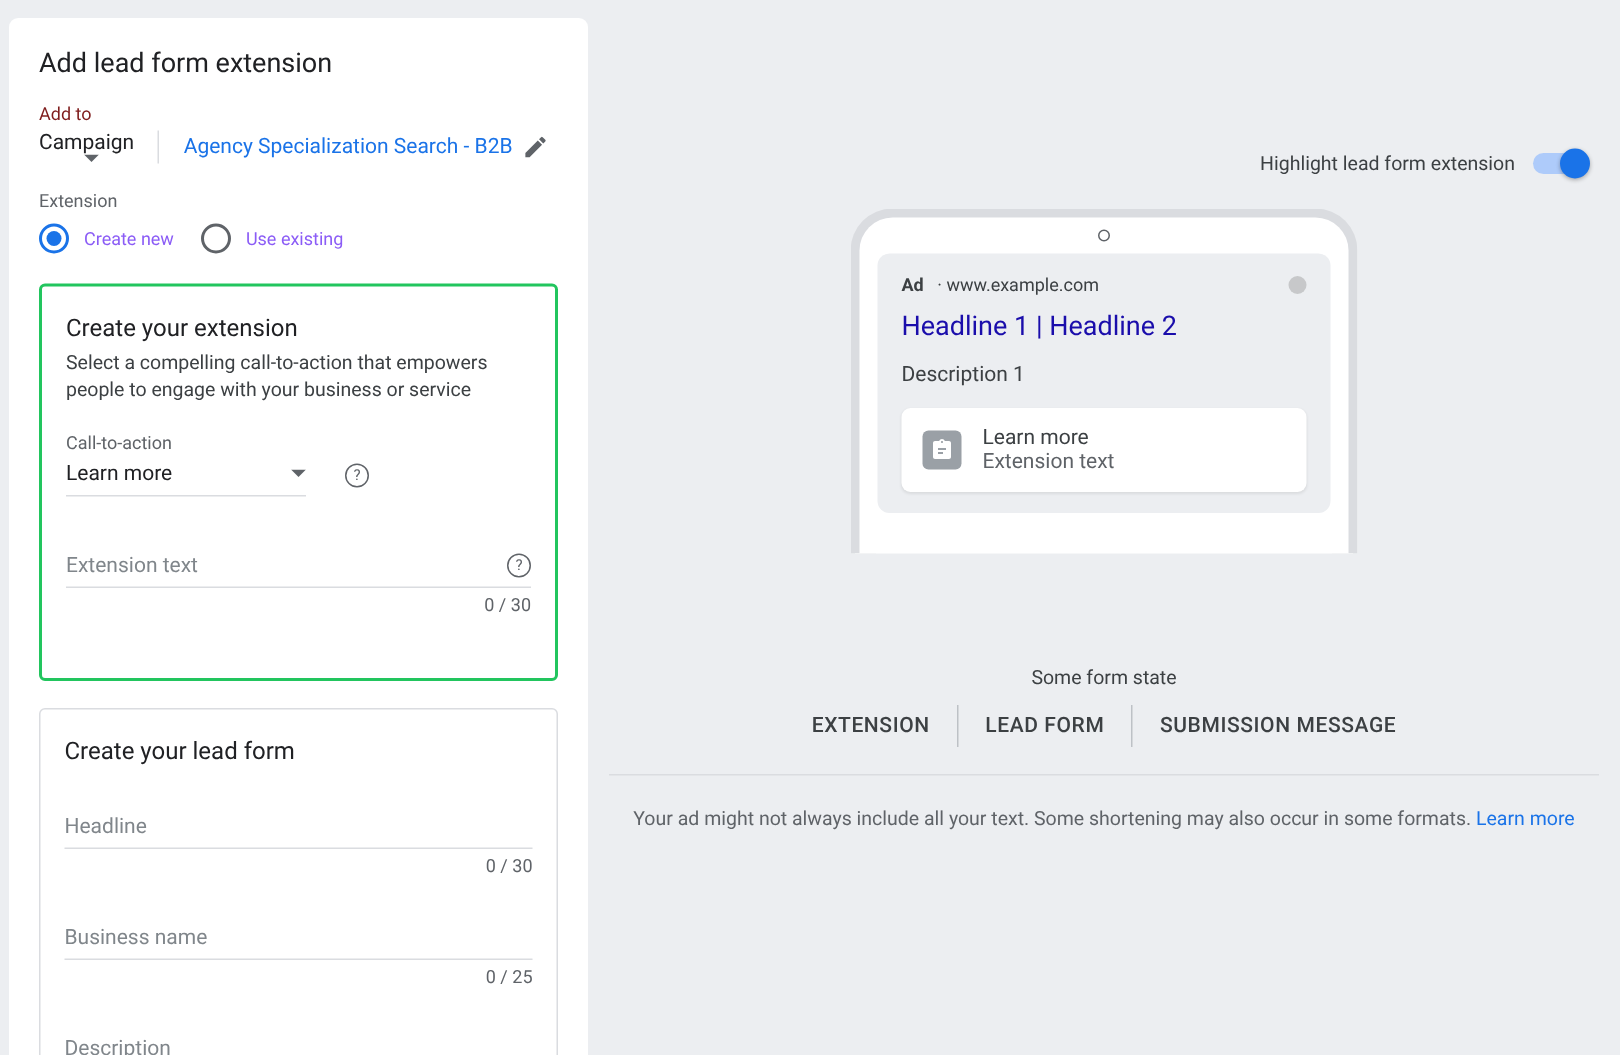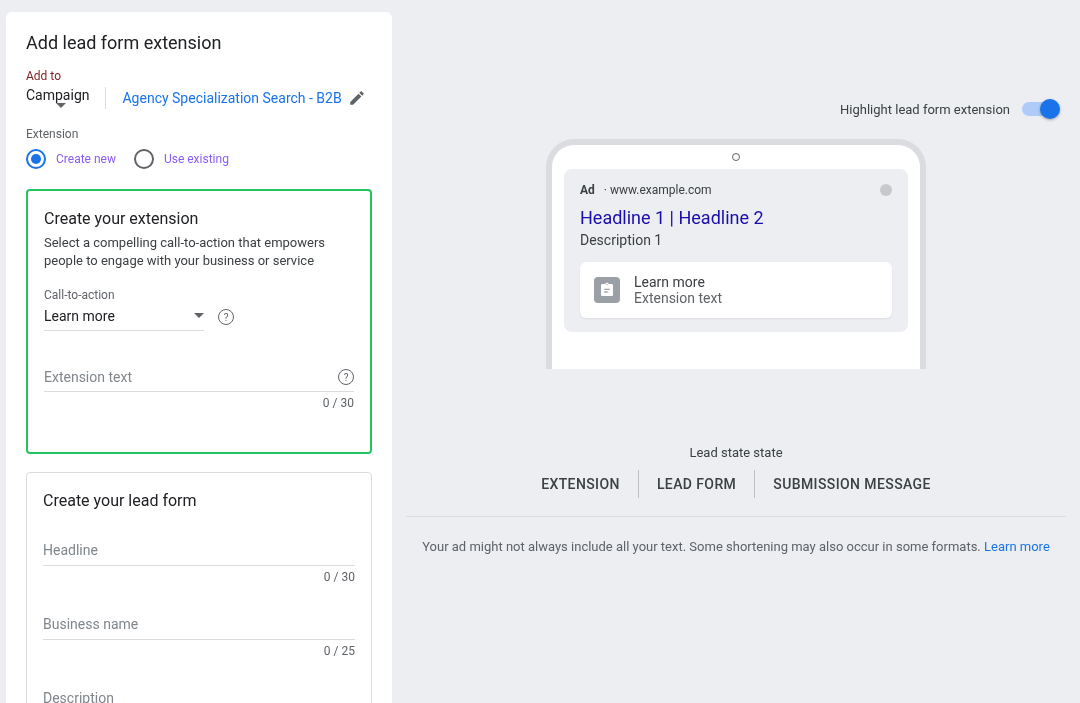--- a/index.html
+++ b/index.html
@@ -26,43 +26,43 @@
 .radio-text { font-size: 12px; color: #8b5cf6; }
 
 .card { margin: 0 20px 18px 20px; border-radius: 4px; padding: 18px 16px; }
 .card.outlined-blue { border: 2px solid #22c55e; }
 .card.outlined-grey { border: 1px solid #dadce0; padding-bottom: 28px; }
 .card-title { font-size: 16px; font-weight: 400; color: #202124; margin-bottom: 6px; }
 .card-desc { font-size: 13px; color: #3c4043; line-height: 1.4; margin-bottom: 18px; }
 
 .field-label { font-size: 12px; color: #5f6368; margin-bottom: 2px; }
 .cta-select { display: flex; align-items: center; justify-content: space-between; border-bottom: 1px solid #dadce0; padding: 4px 0 6px 0; width: 160px; font-size: 14px; color: #202124; cursor: pointer; }
-.cta-row { display: flex; align-items: flex-end; gap: 14px; margin-bottom: 32px; }
+.cta-row { display: flex; align-items: flex-end; gap: 26px; margin-bottom: 32px; }
 .help-circle { width: 16px; height: 16px; border: 1.5px solid #5f6368; border-radius: 50%; display: flex; align-items: center; justify-content: center; font-size: 10px; color: #5f6368; cursor: pointer; margin-bottom: 6px; }
 
 .text-field { border-bottom: 1px solid #dadce0; padding: 6px 0; }
 .text-field-row { display: flex; align-items: center; justify-content: space-between; }
 .placeholder { font-size: 14px; color: #80868b; }
 .counter { font-size: 12px; color: #5f6368; text-align: right; margin-top: 4px; }
 .field-block { margin-bottom: 24px; }
 
 
 .highlight-row { display: flex; justify-content: flex-end; align-items: flex-start; padding: 90px 8px 0 0; gap: 12px; }
 .highlight-label { font-size: 13px; color: #3c4043; }
 .toggle { width: 36px; height: 14px; background: #aecbfa; border-radius: 10px; position: relative; cursor: pointer; }
 .toggle-knob { width: 20px; height: 20px; background: #1a73e8; border-radius: 50%; position: absolute; right: -2px; top: -3px; box-shadow: 0 1px 3px rgba(0,0,0,0.3); }
 
 .phone-wrap { display: flex; justify-content: center; margin-top: 22px; }
-.phone { width: 380px; border: 6px solid #dadce0; border-bottom: none; border-radius: 28px 28px 0 0; background: #fff; padding: 8px 12px 0 12px; height: 230px; position: relative; }
+.phone { width: 338px; border: 6px solid #dadce0; border-bottom: none; border-radius: 28px 28px 0 0; background: #fff; padding: 8px 12px 0 12px; height: 230px; position: relative; }
 .phone-cam { width: 8px; height: 8px; border: 1.5px solid #5f6368; border-radius: 50%; margin: 0 auto 8px auto; }
 .ad-card { background: #eceef1; border-radius: 8px; padding: 14px 16px; }
 .ad-top { display: flex; align-items: center; justify-content: space-between; font-size: 12px; color: #3c4043; margin-bottom: 10px; }
 .ad-badge { font-weight: 700; margin-right: 6px; }
 .ad-info-dot { width: 12px; height: 12px; background: #c7c8ca; border-radius: 50%; }
-.ad-headline { color: #1a0dab; font-size: 18px; margin-bottom: 4px; }
+.ad-headline { color: #1a0dab; font-size: 18px; margin-bottom: 14px; }
 .ad-desc { color: #3c4043; font-size: 14px; margin-bottom: 14px; }
 .ad-ext-box { background: #fff; border-radius: 6px; padding: 12px 14px; display: flex; gap: 14px; align-items: center; box-shadow: 0 1px 2px rgba(0,0,0,0.08); }
 .ext-icon { width: 26px; height: 26px; background: #9aa0a6; border-radius: 4px; display: flex; align-items: center; justify-content: center; }
 .ext-title { font-size: 14px; color: #3c4043; }
 .ext-sub { font-size: 14px; color: #5f6368; }
 
 .leadform-state { text-align: center; font-size: 13px; color: #3c4043; margin-top: 76px; }
 .tabs-row { display: flex; justify-content: center; gap: 0; margin-top: 10px; }
 .tab { font-size: 14px; font-weight: 500; color: #3c4043; letter-spacing: 0.4px; padding: 6px 18px; cursor: pointer; border-right: 1px solid #bdc1c6; }
 .tab:last-child { border-right: none; }
@@ -192,21 +192,21 @@
             </div>
             <div>
               <div class="ext-title">Learn more</div>
               <div class="ext-sub">Extension text</div>
             </div>
           </div>
         </div>
       </div>
     </div>
 
-    <div class="leadform-state">Lead state state</div>
+    <div class="leadform-state">Some form state</div>
     <div class="tabs-row">
       <div class="tab">EXTENSION</div>
       <div class="tab">LEAD FORM</div>
       <div class="tab">SUBMISSION MESSAGE</div>
     </div>
 
     <div class="disclaimer">
       <span>Your ad might not always include all your text. Some shortening may also occur in some formats.</span>
       <a>Learn more</a>
     </div>

